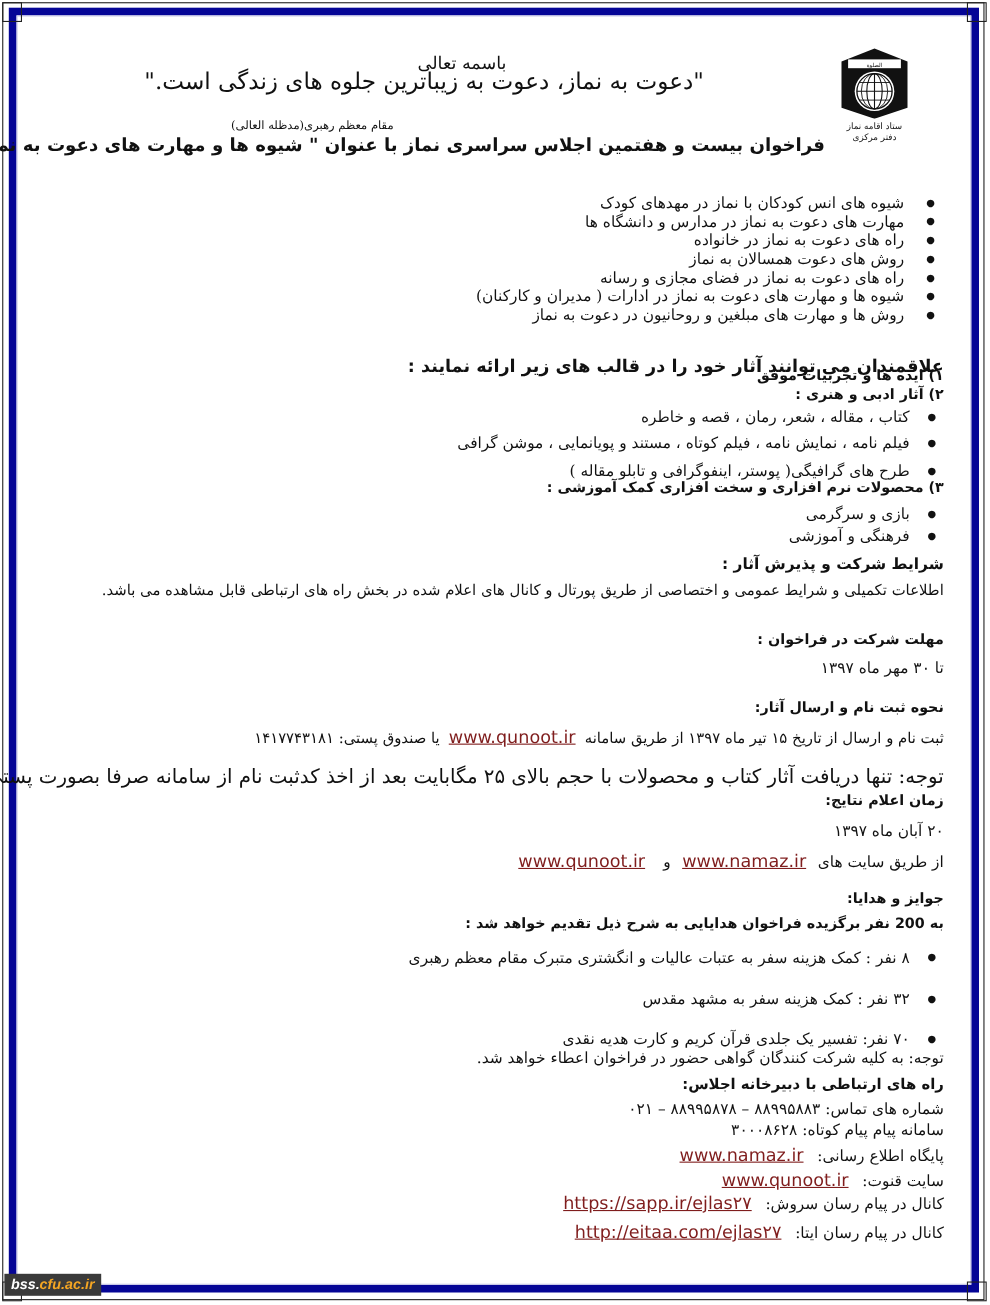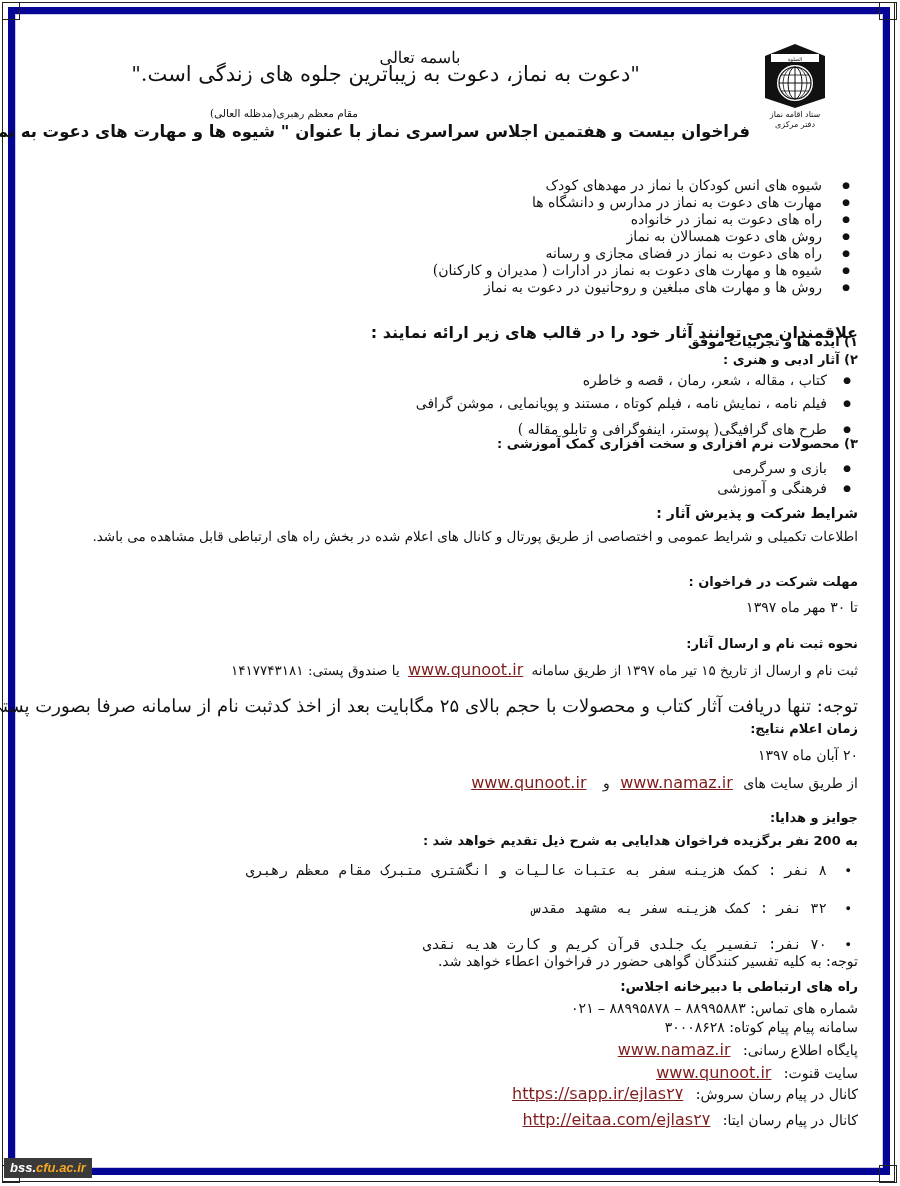--- a/index.html
+++ b/index.html
@@ -65,21 +65,21 @@
 
   .results-title { top: 721px; right: 42px; font-size: 13px; }
   .results-date { top: 747px; right: 42px; font-size: 14px; }
   .results-sites { top: 773px; right: 42px; font-size: 14px; }
 
   .link { color: #7f1d1d; text-decoration: underline; font-family: "DejaVu Sans", sans-serif; direction: ltr; unicode-bidi: isolate; display: inline-block; }
   .results-sites .link { font-size: 16px; }
 
   .prizes-title { top: 810px; right: 42px; font-size: 13px; }
   .prizes-intro { top: 833px; right: 42px; font-size: 13px; }
-  .prize-list { top: 852px; font-family: Liberation Mono, monospace; }
+  .prize-list { top: 852px; }
   .prize-list li { line-height: 38px; font-size: 14px; }
   .prize-list li:nth-child(3) { line-height: 34px; }
   .note2 { top: 953px; right: 42px; font-size: 14px; }
 
   .contact-title { top: 978px; right: 42px; font-size: 13.5px; }
   .contact { position: absolute; right: 42px; direction: rtl; white-space: nowrap; font-size: 14px; }
   .contact .link { font-size: 16px; margin-right: 8px; }
   .ct-phone { top: 1000px; }
   .ct-sms { top: 1019px; }
   .ct-portal { top: 1040px; }
@@ -170,21 +170,21 @@
   <a class="link" style="margin-right:12px;">www.qunoot.ir</a>
 </div>
 
 <div class="abs bold-sans prizes-title">جوایز و هدایا:</div>
 <div class="abs bold-sans prizes-intro">به 200 نفر برگزیده فراخوان هدایایی به شرح ذیل تقدیم خواهد شد :</div>
 <ul class="sub-list prize-list">
   <li>۸ نفر : کمک هزینه سفر به عتبات عالیات و انگشتری متبرک مقام معظم رهبری</li>
   <li>۳۲ نفر  : کمک هزینه سفر به مشهد مقدس</li>
   <li>۷۰ نفر: تفسیر یک جلدی قرآن کریم و کارت هدیه نقدی</li>
 </ul>
-<div class="abs note2">توجه: به کلیه تفسیر کنندگان گواهی حضور در فراخوان اعطاء خواهد شد.</div>
+<div class="abs note2">توجه: به کلیه شرکت کنندگان گواهی حضور در فراخوان اعطاء خواهد شد.</div>
 
 <div class="abs bold-sans contact-title">راه های ارتباطی با دبیرخانه اجلاس:</div>
 <div class="contact ct-phone">
   <span>شماره های تماس:</span>
   <span>۸۸۹۹۵۸۸۳ – ۸۸۹۹۵۸۷۸ – ۰۲۱</span>
 </div>
 <div class="contact ct-sms">
   <span>سامانه پیام پیام کوتاه:</span>
   <span>۳۰۰۰۸۶۲۸</span>
 </div>

